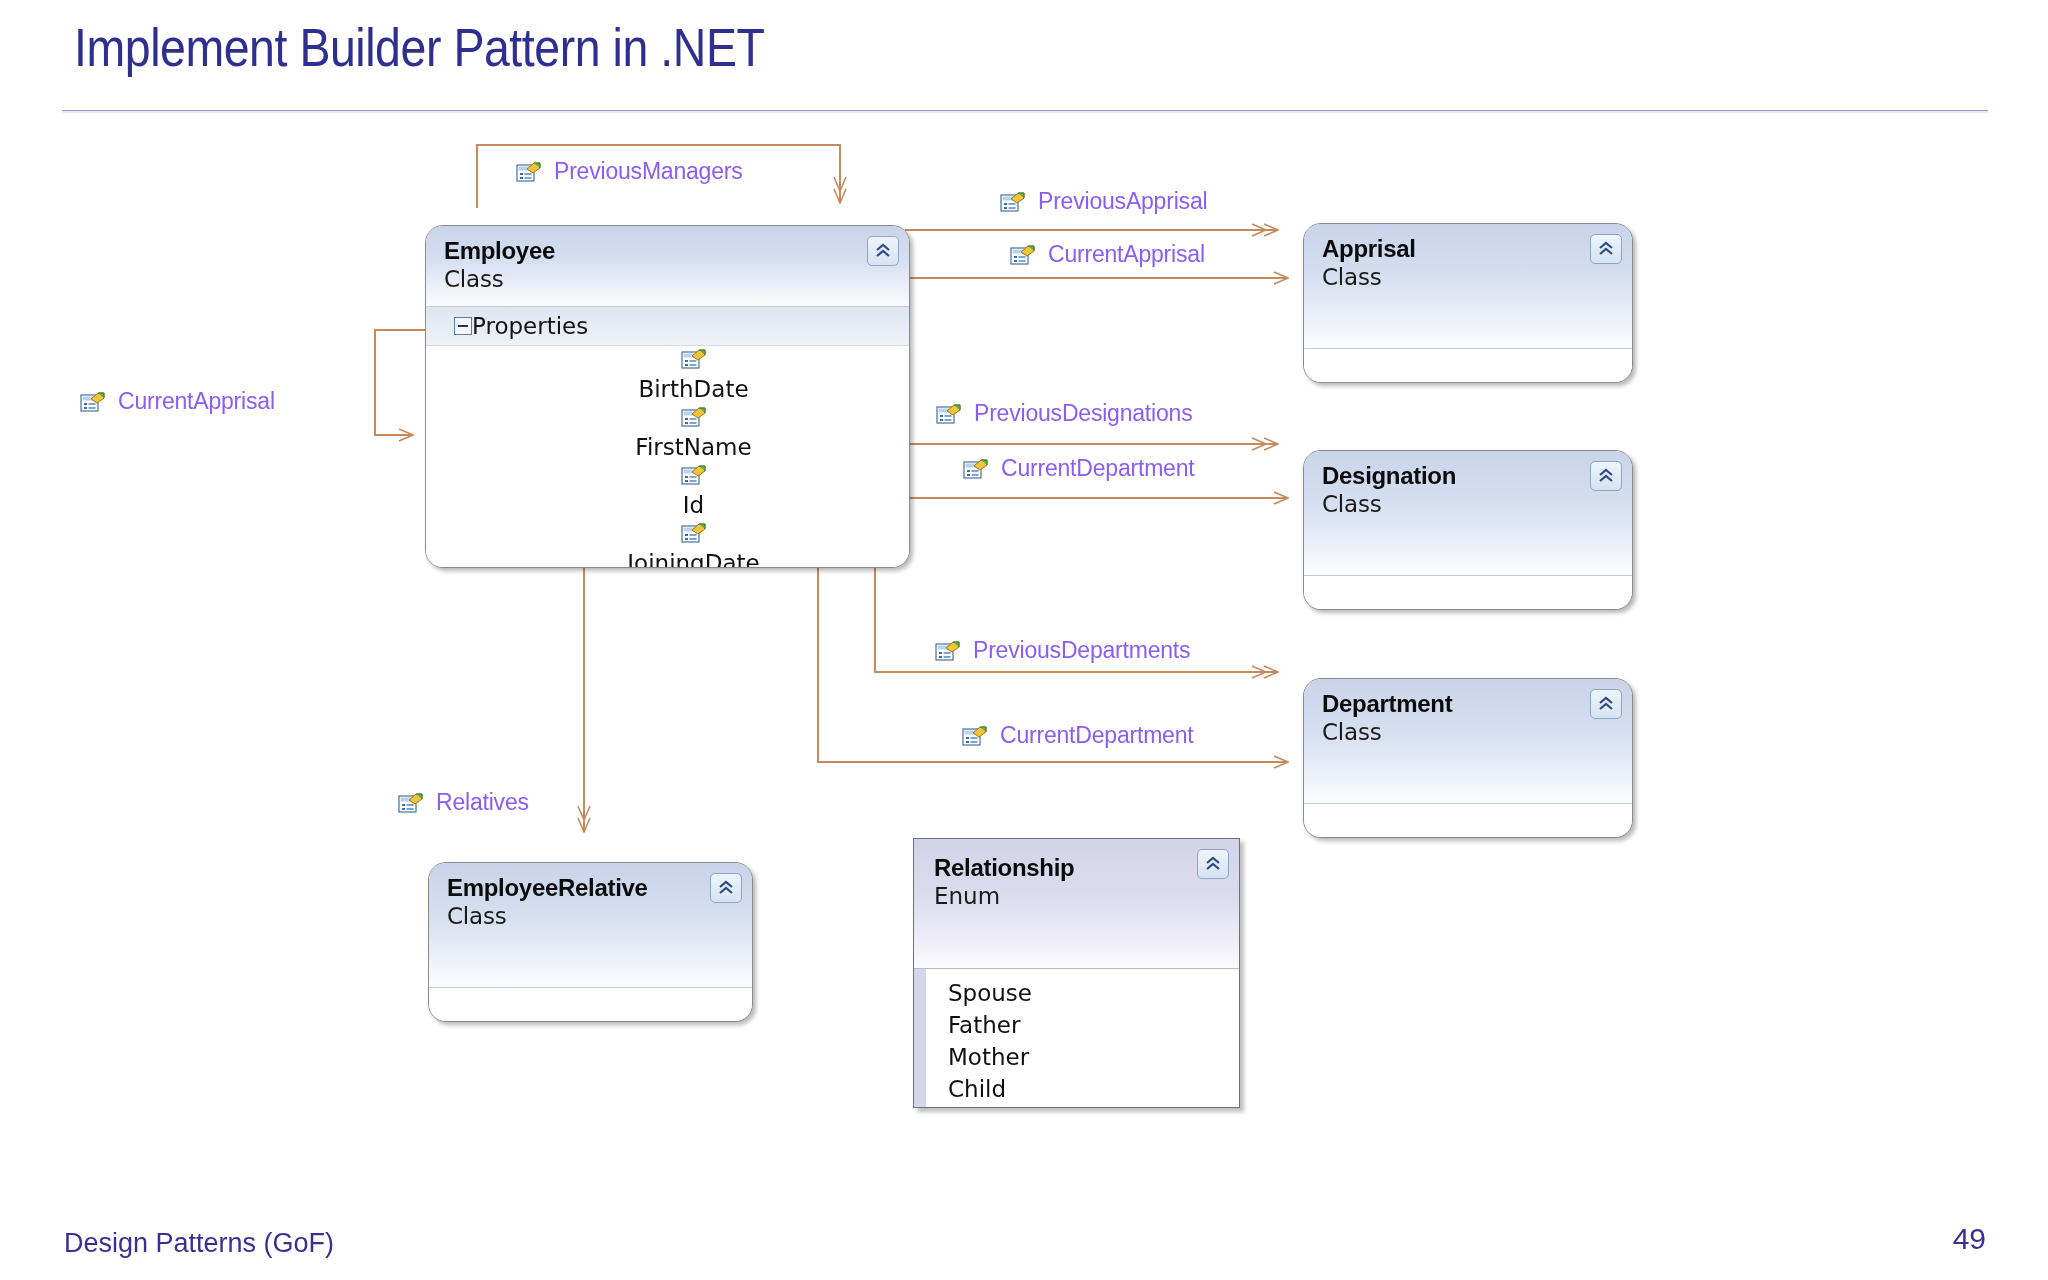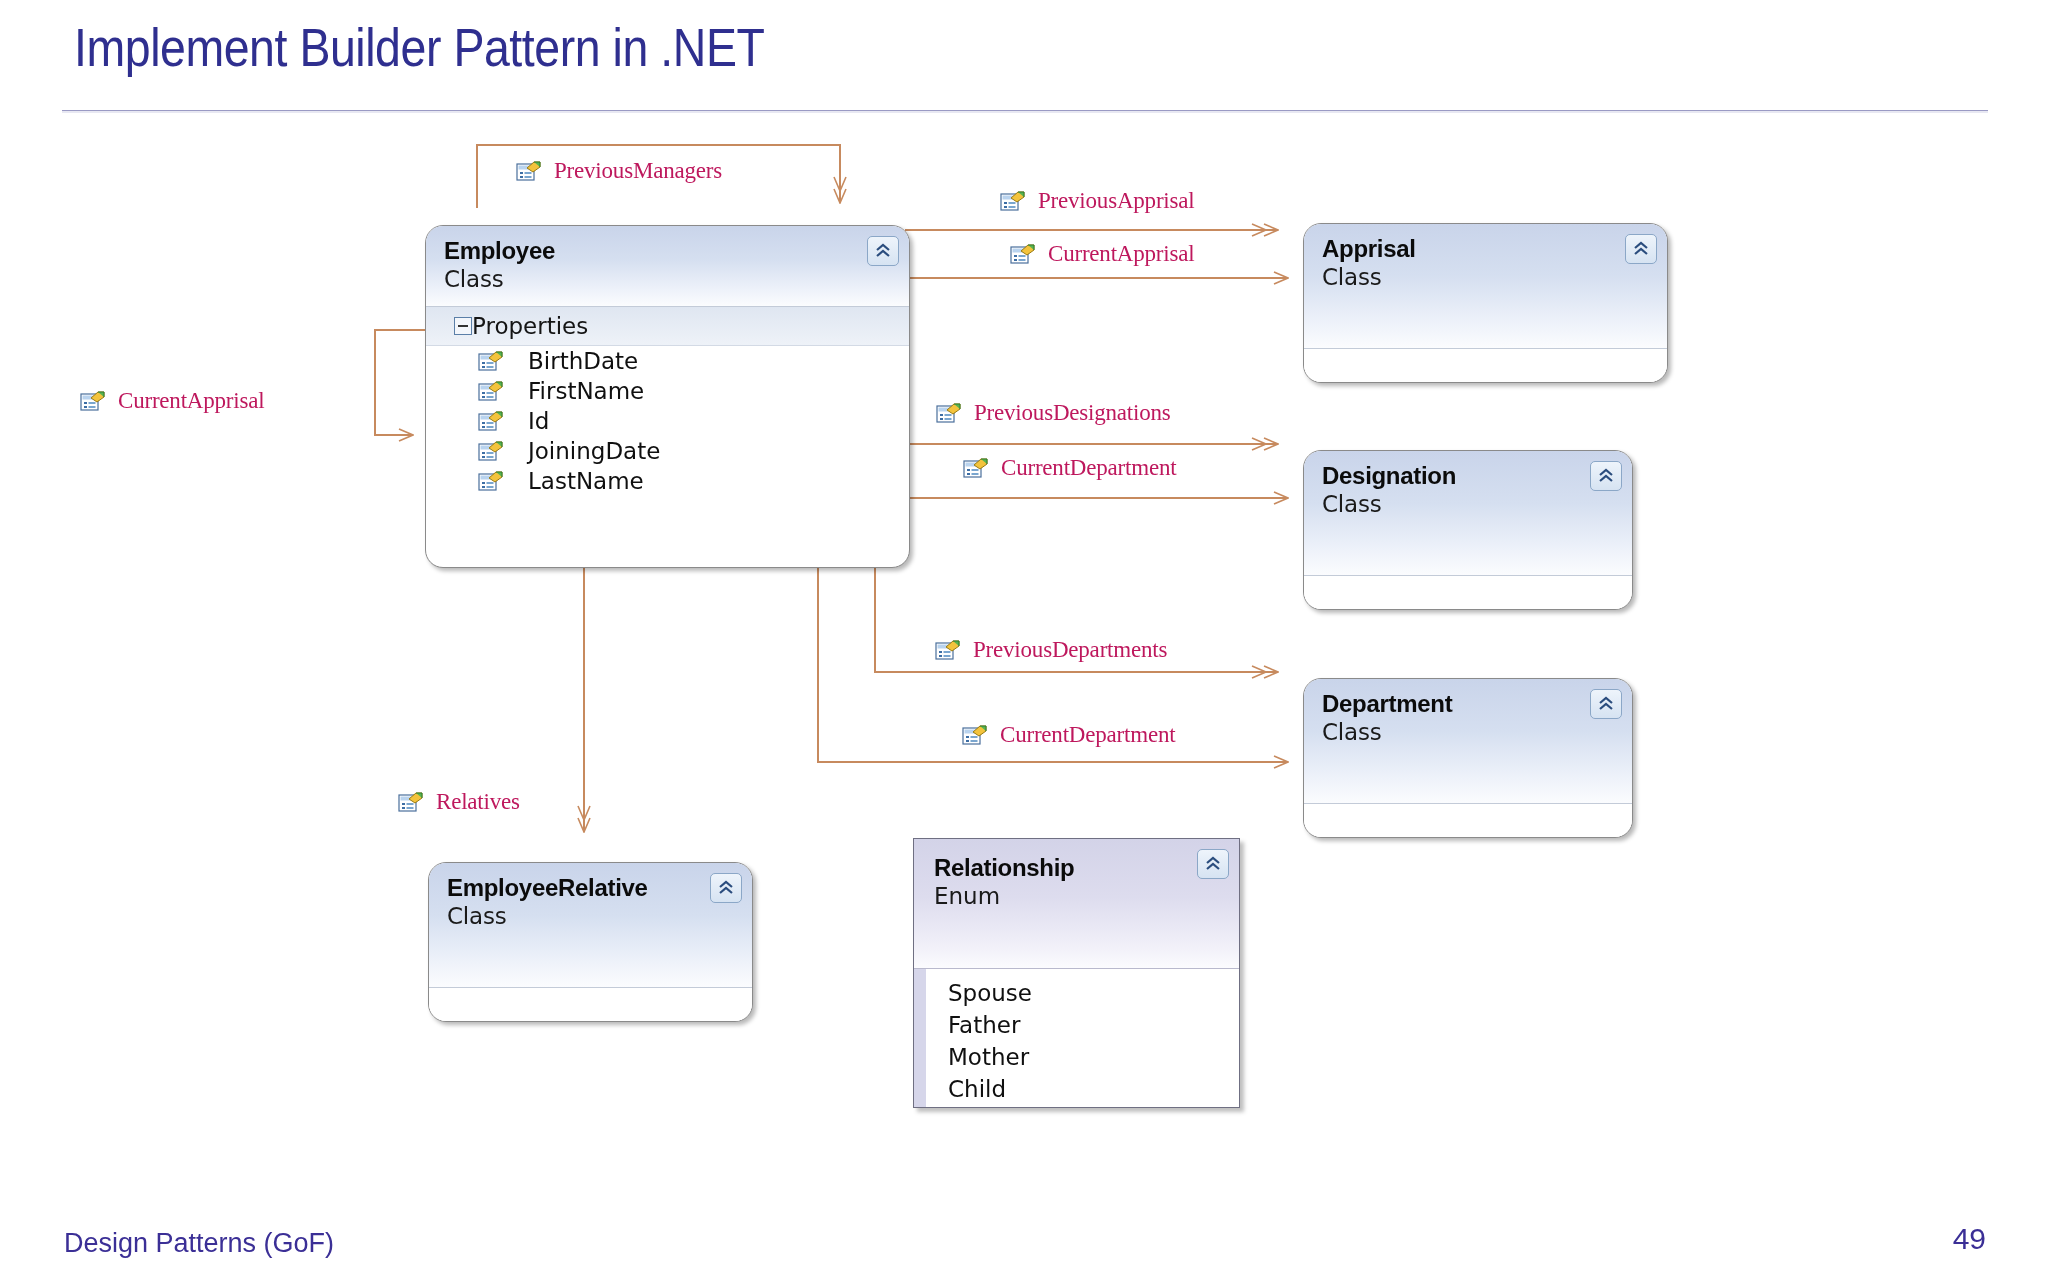--- a/index.html
+++ b/index.html
@@ -92,26 +92,27 @@
   }
   .expander{
     width:18px;height:18px;box-sizing:border-box;
     border:1px solid #5b7fa8;background:#f3f6fb;
     display:inline-flex;align-items:center;justify-content:center;
     flex:0 0 auto;
   }
   .expander i{display:block;width:10px;height:2px;background:#333;}
 
   .member{
-    display:flex;align-items:center;gap:24px;
+    display:flex;align-items:center;gap:6px;
     padding:2px 0 2px 52px;
     font-family:"DejaVu Sans",sans-serif;
     font-size:23px;color:#101010;
     background:#ffffff;
     white-space:nowrap;
+    flex-direction:column;
   }
 
   
   .enum-shape{
     position:absolute;box-sizing:border-box;
     border:1px solid #6f6f82;
     background:#d6d6ea;
     box-shadow:4px 4px 4px rgba(0,0,0,0.25);
     overflow:hidden;
   }
@@ -127,22 +128,22 @@
     font-family:"DejaVu Sans",sans-serif;font-size:23px;color:#101010;
     padding:3px 0 3px 22px;white-space:nowrap;
   }
 
   
   .assoc{
     position:absolute;display:flex;align-items:center;gap:12px;
     white-space:nowrap;background:transparent;
   }
   .assoc .lbl{
-    font-family:Liberation Serif, serif;
-    font-size:23px;color:#be185d;letter-spacing:-0.2px;
+    font-family:Liberation Sans, sans-serif;
+    font-size:23px;color:#8b5cf6;letter-spacing:-0.2px;
   }
   .prop-ico{display:block;flex:0 0 auto;}
 </style>
 </head>
 <body>
 
 <div class="slide">
 
   <div class="title">Implement Builder Pattern in .NET</div>
   <div class="title-rule"></div>
@@ -267,21 +268,21 @@
           <rect x="4" y="16" width="3" height="2" fill="#3d6ea5"></rect>
             <rect x="8.5" y="16" width="7" height="2" fill="#7aa6cf"></rect>
           <path d="M11,8 L18,2 L24,2 L24,7 L17,12 Z" fill="#f3c33c" stroke="#9a7b13" stroke-width="1"></path>
           <path d="M18,2 L24,2 L24,7" fill="#58b251" stroke="#2e7a2b" stroke-width="0.9"></path>
         </svg>
         <span>LastName</span>
       </div>
     </div>
   </div>
 
-  <div class="shape" style="left:1303px;top:203px;width:365px;height:160px;">
+  <div class="shape" style="left:1303px;top:203px;width:330px;height:160px;">
     <div class="hdr" style="height:98px;">
       <div class="name">Apprisal</div>
       <div class="kind">Class</div>
       <div class="chev">
         <svg width="18" height="16" viewBox="0 0 18 16">
           <path d="M3,7 L9,2 L15,7" fill="none" stroke="#2b4d7e" stroke-width="2.2"></path>
           <path d="M3,13 L9,8 L15,13" fill="none" stroke="#2b4d7e" stroke-width="2.2"></path>
         </svg>
       </div>
     </div>

